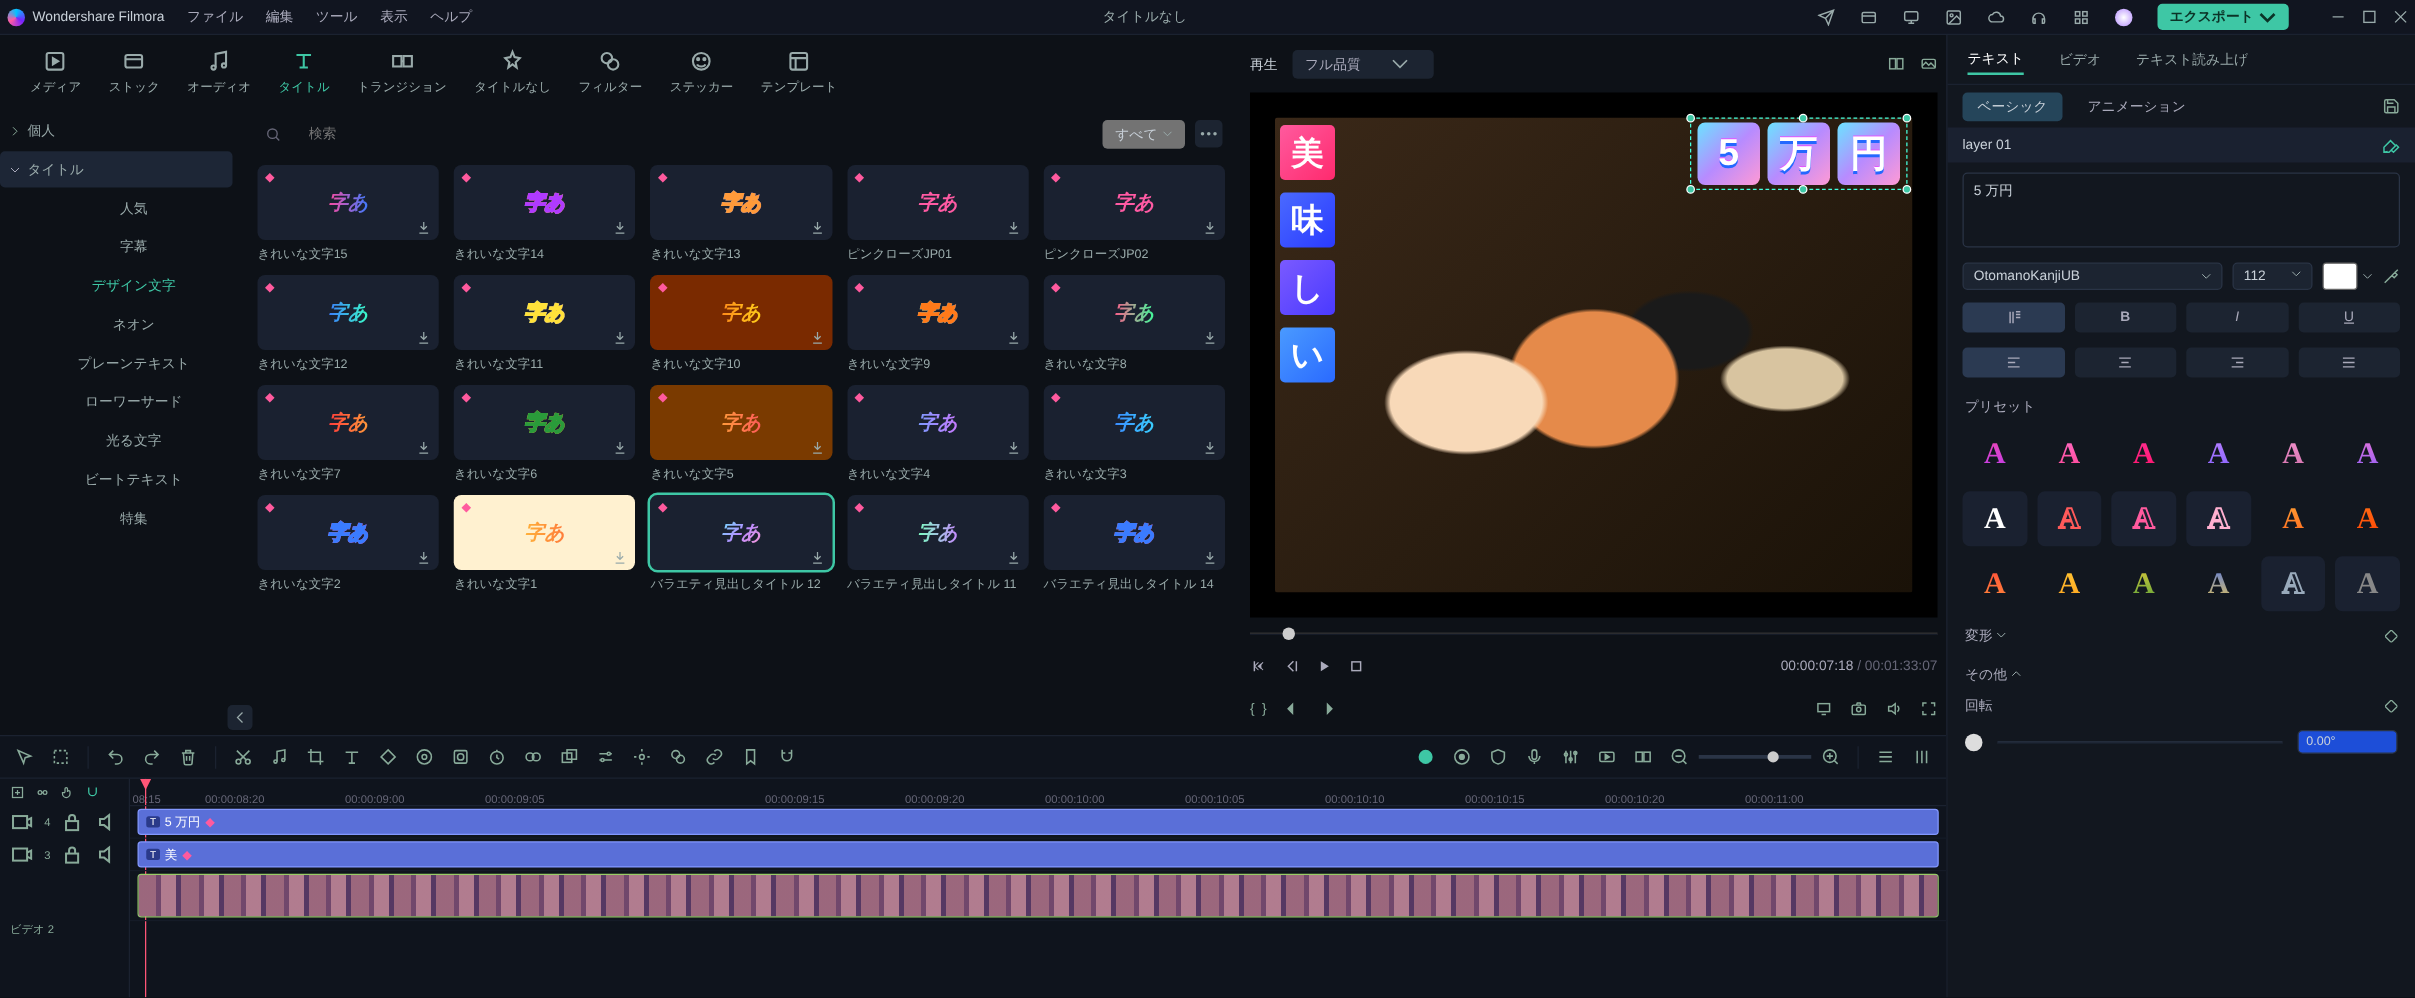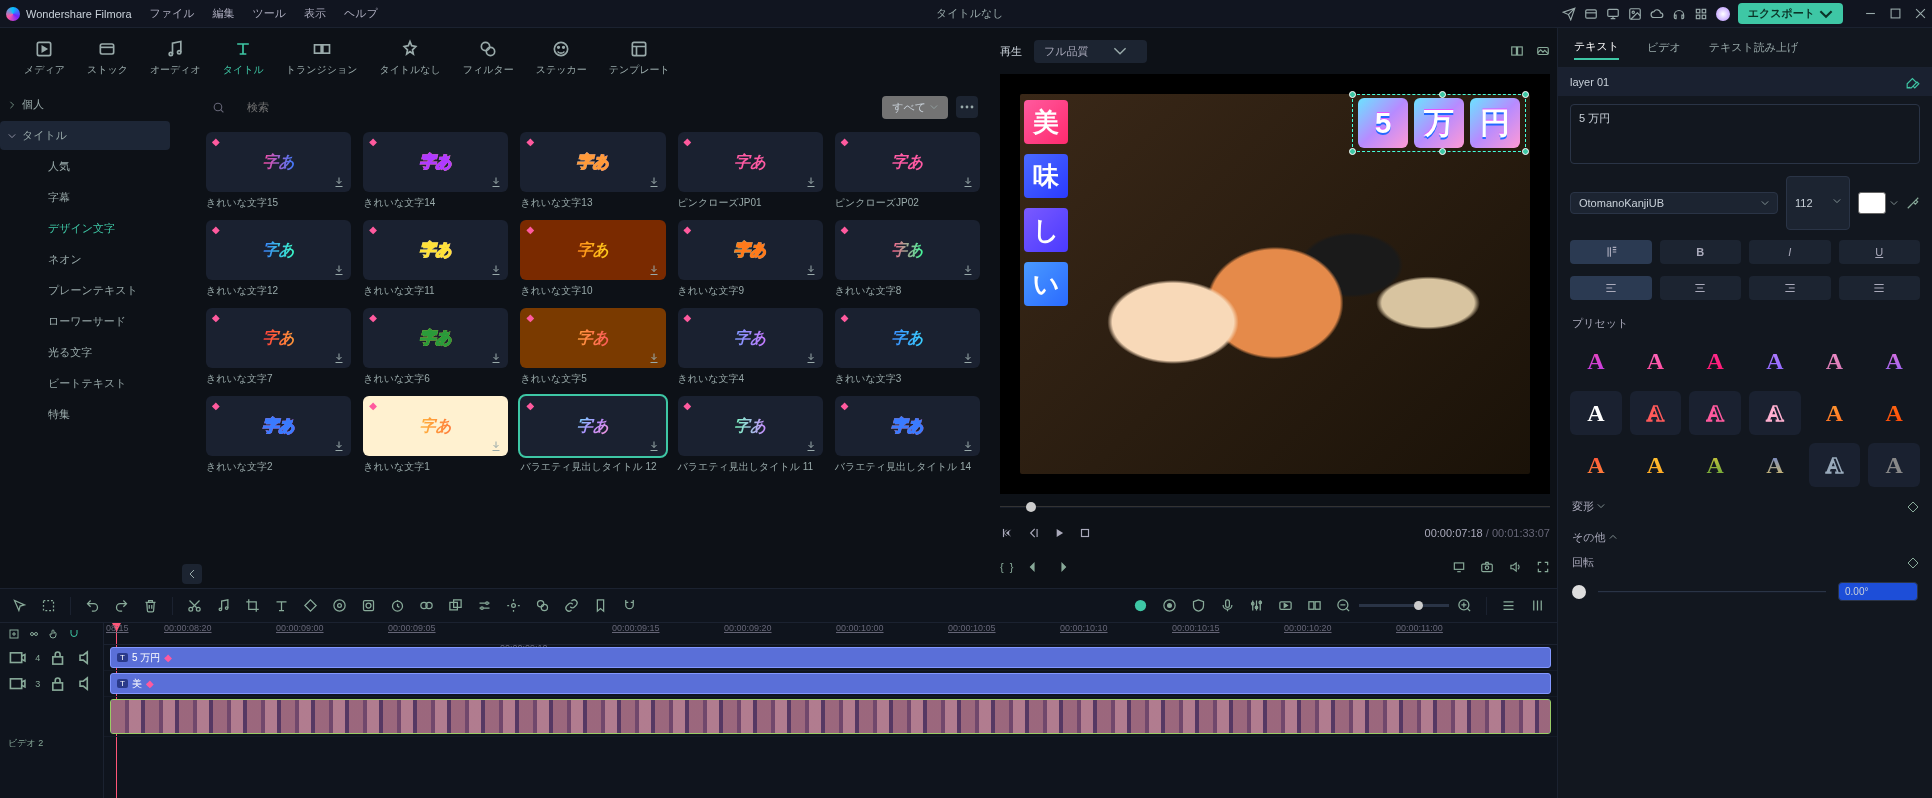--- a/index.html
+++ b/index.html
@@ -6,40 +6,40 @@
 body { background: #0d1117; color: #c9d1d9; font-size: 11px; overflow: hidden; width: 1932px; height: 798px; }
 svg { display: block; }
 
 
 .titlebar { height: 28px; background: #111520; display: flex; align-items: center; padding: 0 6px; border-bottom: 1px solid #1b2230; }
 .titlebar .brand { display: flex; align-items: center; gap: 6px; }
 .titlebar .logo { width: 14px; height: 14px; border-radius: 50%; background: conic-gradient(#00c4ff,#72f,#ff5aa3,#00c4ff); }
 .titlebar .menus { display: flex; gap: 18px; margin-left: 18px; color: #aab; }
 .titlebar .menus span { cursor: default; }
 .titlebar .center { flex: 1; text-align: center; color: #9aa; }
-.titlebar .ricons { display: flex; align-items: center; gap: 8px; color: #9aa; }
+.titlebar .ricons { display: flex; align-items: center; gap: 20px; color: #9aa; }
 .titlebar .ricons svg, .titlebar .ricons .avatar { width: 14px; height: 14px; }
 .titlebar .avatar { border-radius:50%; background: radial-gradient(circle,#fff,#b48bff); }
 .titlebar .export-btn { background:#3ec7a5; color:#0b2; color:#063; color:#07342a; font-weight:600; padding:3px 10px; border-radius:4px; display:flex; align-items:center; gap:4px; color:#0b3327;}
 .titlebar .export-btn span{color:#0b3327;}
 .titlebar .win-ctrl { display:flex; gap:14px; margin-left:14px; color:#9aa;}
 .titlebar .win-ctrl svg{width:11px;height:11px;}
 
 
 .main { display:flex; height: calc(100% - 28px); }
 
 
 .leftcol { width: 990px; display:flex; flex-direction:column; }
 .tabstrip { height:60px; display:flex; align-items:center; gap:22px; padding:0 24px; }
 .tab { display:flex; flex-direction:column; align-items:center; gap:4px; color:#9aa; font-size:10px;}
 .tab.active { color:#3ec7a5; }
 .tab svg { width:20px; height:20px; }
 .leftbody { flex:1; display:flex; min-height:0; }
 .sidebar { width:200px; display:flex; }
-.side-item{ padding:7px 4px; color:#9aa; cursor:default; border-radius:4px; margin:2px 20px;}
+.side-item{ padding:7px 4px; color:#9aa; cursor:default; border-radius:4px; margin:2px 4px;text-align:center;}
 .side-item.head{ display:flex; align-items:center; gap:6px; margin-left:0; padding-left:8px;}
 .side-item.active-sec{ background:#1d2636; }
 .side-item.sel{ color:#3ec7a5; }
 .side-collapse{ width:20px; height:20px; border-radius:4px; background:#1c2431; color:#9aa; display:flex; align-items:center; justify-content:center; position:absolute; }
 .side-wrap{ position:relative; }
 
 .gallery{ flex:1; display:flex; flex-direction:column; }
 .gal-head{ height:38px; display:flex; align-items:center; padding:0 12px; gap:8px; }
 .gal-head .search{ flex:1; display:flex; align-items:center; gap:22px; background:transparent; color:#667; }
 .gal-head .search input{ background:transparent; border:none; outline:none; color:#aab; font-size:11px; flex:1;}
@@ -94,21 +94,21 @@
 .insp-tabs .t{ padding:4px 0; color:#9aa;}
 .insp-tabs .t.active{ color:#fff; border-bottom:2px solid #3ec7a5;}
 .insp-sub{ height:34px; display:flex; align-items:center; padding:0 12px; gap:8px;}
 .pill{ padding:4px 12px; border-radius:4px; background:#25455a; font-size:11px;}
 .pill.plain{ background:transparent; color:#aab;}
 .insp-sub .spacer{flex:1;}
 .layer-row{ height:28px; background:#1a2130; display:flex; align-items:center; padding:0 12px; justify-content:space-between;}
 .text-box{ margin:8px 12px; height:60px; border:1px solid #2a3446; border-radius:4px; padding:6px 8px;}
 .font-row{ display:flex; gap:8px; padding:4px 12px; align-items:center;}
 .font-row .sel{ flex:1; background:#1c2431; border:1px solid #2a3446; border-radius:4px; padding:4px 8px; display:flex; justify-content:space-between; align-items:center;}
-.font-row .num{ width:64px; background:#1c2431; border:1px solid #2a3446; border-radius:4px; padding:20px 8px; display:flex; justify-content:space-between;}
+.font-row .num{ width:64px; background:#1c2431; border:1px solid #2a3446; border-radius:4px; padding:4px 8px; display:flex; justify-content:space-between;}
 .font-row .sw{ width:28px; height:22px; background:#fff; border-radius:3px; border:1px solid #666;}
 .btn-row{ display:flex; gap:8px; padding:6px 12px;}
 .btn-row .b{ flex:1; height:24px; background:#1c2431; border-radius:4px; display:flex; align-items:center; justify-content:center; color:#aab;}
 .btn-row .b.on{ background:#2b3a52; }
 .sect-label{ padding:10px 14px 4px; color:#aab;}
 .preset-grid{ padding:4px 12px; display:grid; grid-template-columns:repeat(6,1fr); gap:8px;}
 .preset-grid .p{ height:44px; border-radius:6px; background:#1a2130; display:flex; align-items:center; justify-content:center; font-size:24px; font-weight:900; font-family:Georgia,serif;}
 .sect-row{ display:flex; align-items:center; justify-content:space-between; padding:8px 14px; color:#aab;}
 .slider-row{ display:flex; align-items:center; gap:12px; padding:4px 14px;}
 .slider-row .knob{ width:14px; height:14px; border-radius:50%; background:#ddd;}
@@ -133,21 +133,21 @@
 .tl-tools .zoom .tr .k{ position:absolute; width:9px; height:9px; background:#ccc; border-radius:50%; top:-3px; left:55px;}
 
 .tl-body{ flex:1; display:flex;}
 .tl-left{ width:104px; border-right:1px solid #1b2230; display:flex; flex-direction:column;}
 .tl-left .hrow{ height:22px; display:flex; align-items:center; gap:8px; padding:0 8px; color:#8a9;}
 .tl-left .hrow svg{ width:12px; height:12px;}
 .tl-left .trk{ height:26px; display:flex; align-items:center; gap:8px; padding:0 8px; color:#8a9; font-size:9px;}
 .tl-left .trk.big{ height:40px; }
 .tl-right{ flex:1; position:relative; overflow:hidden;}
 .ruler{ height:22px; position:relative; border-bottom:1px solid #1b2230;}
-.ruler .tick{ position:absolute; top:0; font-size:9px; color:#667;text-decoration:underline;}
+.ruler .tick{ position:absolute; top:11px; font-size:9px; color:#667;}
 .track{ height:26px; border-bottom:1px solid #151b27; position:relative;}
 .track.big{ height:40px;}
 .clip{ position:absolute; top:2px; bottom:2px; border-radius:3px;}
 .clip.text{ background:#5a6fd8; border:1px solid #8398ff; display:flex; align-items:center; gap:4px; padding:0 6px; font-size:10px; color:#fff;}
 .clip.vid{ background:repeating-linear-gradient(90deg,#b87a3f 0 14px,#6b4020 14px 18px,#e0a060 18px 30px,#3a2410 30px 34px); border:1px solid #9c6;}
 .clip.vid::before{ content:""; position:absolute; inset:0; background:linear-gradient(rgba(120,80,200,.45),rgba(120,80,200,.45));}
 .playhead{ position:absolute; top:0; bottom:0; width:1px; background:#ff5577; left:12px;}
 .playhead::before{ content:""; position:absolute; top:0; left:-4px; width:9px; height:9px; background:#ff5577; clip-path:polygon(0 0,100% 0,50% 100%);}
 
 .dia-glyph{ color:#ff5a9e;}
@@ -682,20 +682,29 @@
         </svg>
     </div>
   </div>
 
   <div class="inspector">
     <div class="insp-tabs">
       <div class="t active">テキスト</div>
       <div class="t">ビデオ</div>
       <div class="t">テキスト読み上げ</div>
     </div>
+    <div class="insp-sub">
+      <div class="pill">ベーシック</div>
+      <div class="pill plain">アニメーション</div>
+      <div class="spacer"></div>
+      <svg width="14" height="14" viewBox="0 0 24 24" fill="none" stroke="#8a9" stroke-width="2">
+          <path d="M19 21H5a2 2 0 0 1-2-2V5a2 2 0 0 1 2-2h11l5 5v11a2 2 0 0 1-2 2z"></path>
+          <path d="M17 21v-8H7v8M7 3v5h8"></path>
+        </svg>
+    </div>
     <div class="layer-row">
       <span>layer 01</span>
       <svg width="14" height="14" viewBox="0 0 24 24" fill="none" stroke="#3ec7a5" stroke-width="2">
           <path d="M12 19l7-7 3 3-7 7-3-3zM18 13 9 22H2v-7L11 6l7 7zM2 22l5-1"></path>
         </svg>
     </div>
     <div class="text-box">
       <span>5 万円</span>
     </div>
     <div class="font-row">

